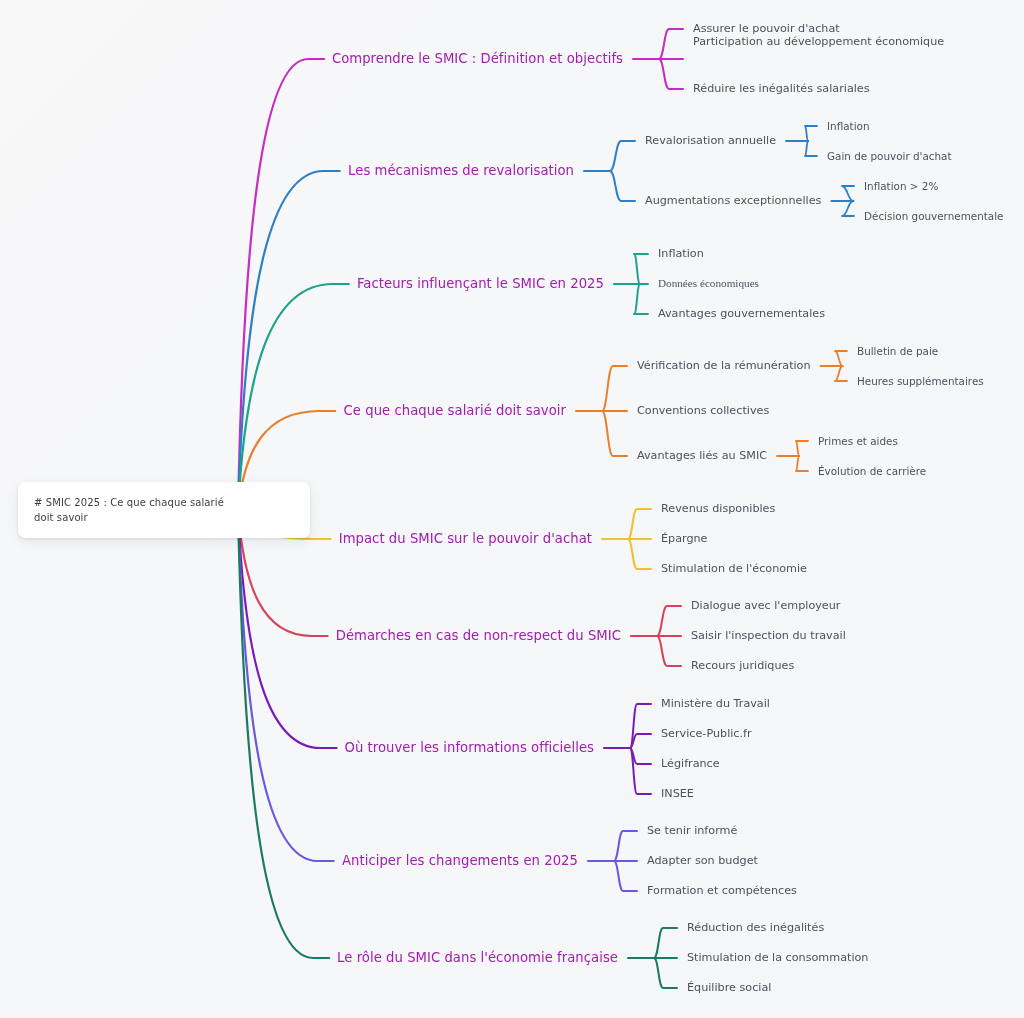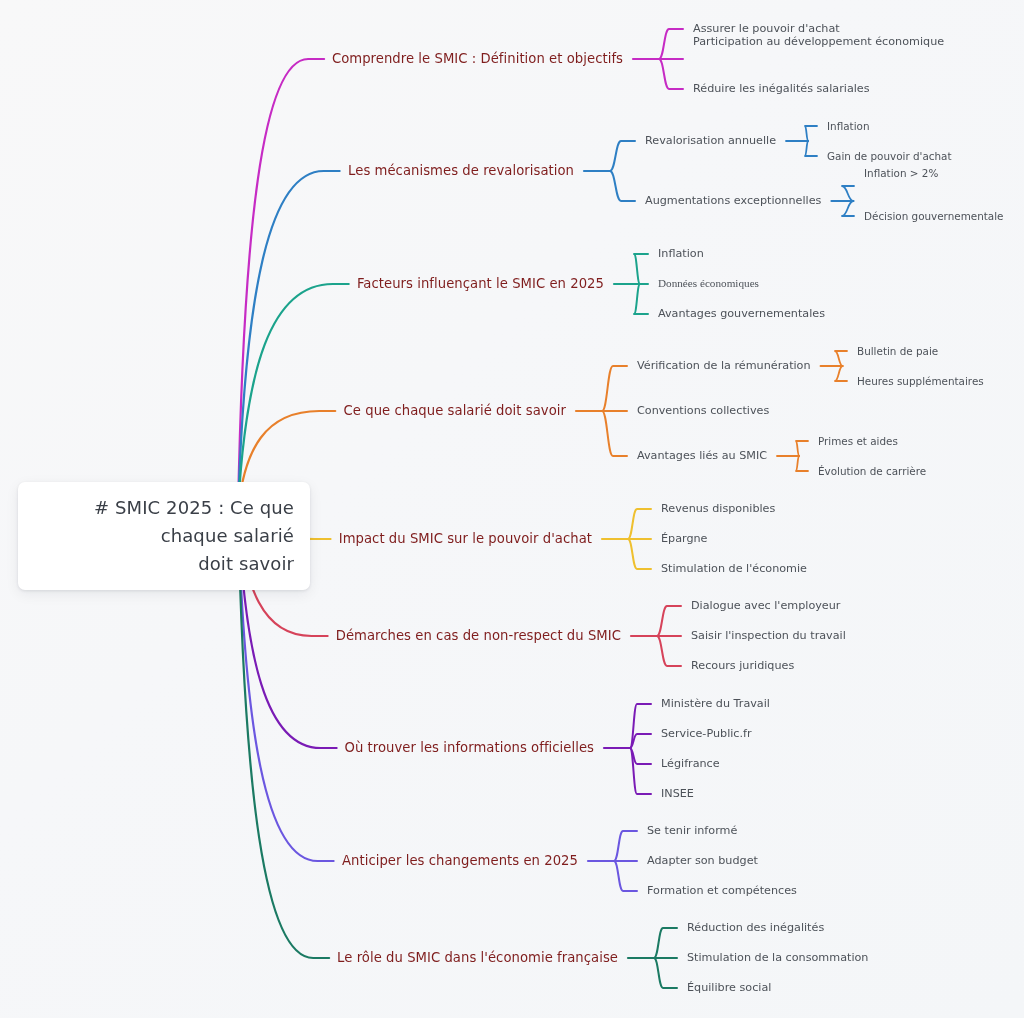--- a/index.html
+++ b/index.html
@@ -16,35 +16,34 @@
   .root-card{
     position:absolute;
     background:#ffffff;
     border-radius:7px;
     box-shadow:0 1px 3px rgba(16,24,40,.10),0 4px 14px rgba(16,24,40,.07);
     box-sizing:border-box;
     display:flex;align-items:center;
     padding:12px 16px;
   }
   .root-title{
-    font-size:18px;
+    font-size:10px;
     line-height:1.55;
     color:#3a3f47;
     letter-spacing:.1px;
-    text-align:right;
   }
 
   .node{
     position:absolute;
     color:#4a4f57;
     white-space:nowrap;
     transform:translateY(-50%);
     line-height:1.2;
   }
-  .lvl1{font-size:13.2px;color:#7f1d1d;letter-spacing:.05px;}
+  .lvl1{font-size:13.2px;color:#a21caf;letter-spacing:.05px;}
   .lvl2{font-size:11.2px;color:#4d5259;}
   .lvl3{font-size:10.4px;color:#4d5259;}
   .node.anchor-right{transform:translate(-100%,-50%);}
 </style>
 </head>
 <body>
 
 <div id="mindmap">
   <svg class="layer-edges" id="edges" viewBox="0 0 1024 1018" width="1024" height="1018" style="z-index: 1;">
       <path d="M 238 510 C 243.60875 230.38 261.8371875 59 308.109375 59 L 324.109375 59" fill="none" stroke="#C62BC4" stroke-width="2.2" stroke-linecap="round" stroke-linejoin="round"></path>
@@ -114,21 +113,21 @@
     </div>
   <div class="node lvl1 anchor-right" style="left: 623px; top: 59px;"><span>Comprendre le SMIC : Définition et objectifs</span></div>
       <div class="node lvl2" style="left: 693px; top: 29px;"><span>Assurer le pouvoir d'achat</span></div>
       <div class="node lvl2" style="left: 693px; top: 42px;"><span>Participation au développement économique</span></div>
       <div class="node lvl2" style="left: 693px; top: 89px;"><span>Réduire les inégalités salariales</span></div>
       <div class="node lvl1 anchor-right" style="left: 574px; top: 171px;"><span>Les mécanismes de revalorisation</span></div>
       <div class="node lvl2" style="left: 645px; top: 141px;"><span>Revalorisation annuelle</span></div>
       <div class="node lvl3" style="left: 827px; top: 126px;"><span>Inflation</span></div>
       <div class="node lvl3" style="left: 827px; top: 156px;"><span>Gain de pouvoir d'achat</span></div>
       <div class="node lvl2" style="left: 645px; top: 201px;"><span>Augmentations exceptionnelles</span></div>
-      <div class="node lvl3" style="left: 864px; top: 173px;"><span>Inflation &gt; 2%</span></div>
+      <div class="node lvl3" style="left: 864px; top: 186px;"><span>Inflation &gt; 2%</span></div>
       <div class="node lvl3" style="left: 864px; top: 216px;"><span>Décision gouvernementale</span></div>
       <div class="node lvl1 anchor-right" style="left: 604px; top: 284px;"><span>Facteurs influençant le SMIC en 2025</span></div>
       <div class="node lvl2" style="left: 658px; top: 254px;"><span>Inflation</span></div>
       <div class="node lvl2" style="left: 658px; top: 284px; font-family: Liberation Serif, serif;"><span>Données économiques</span></div>
       <div class="node lvl2" style="left: 658px; top: 314px;"><span>Avantages gouvernementales</span></div>
       <div class="node lvl1 anchor-right" style="left: 566px; top: 411px;"><span>Ce que chaque salarié doit savoir</span></div>
       <div class="node lvl2" style="left: 637px; top: 366px;"><span>Vérification de la rémunération</span></div>
       <div class="node lvl3" style="left: 857px; top: 351px;"><span>Bulletin de paie</span></div>
       <div class="node lvl3" style="left: 857px; top: 381px;"><span>Heures supplémentaires</span></div>
       <div class="node lvl2" style="left: 637px; top: 411px;"><span>Conventions collectives</span></div>

